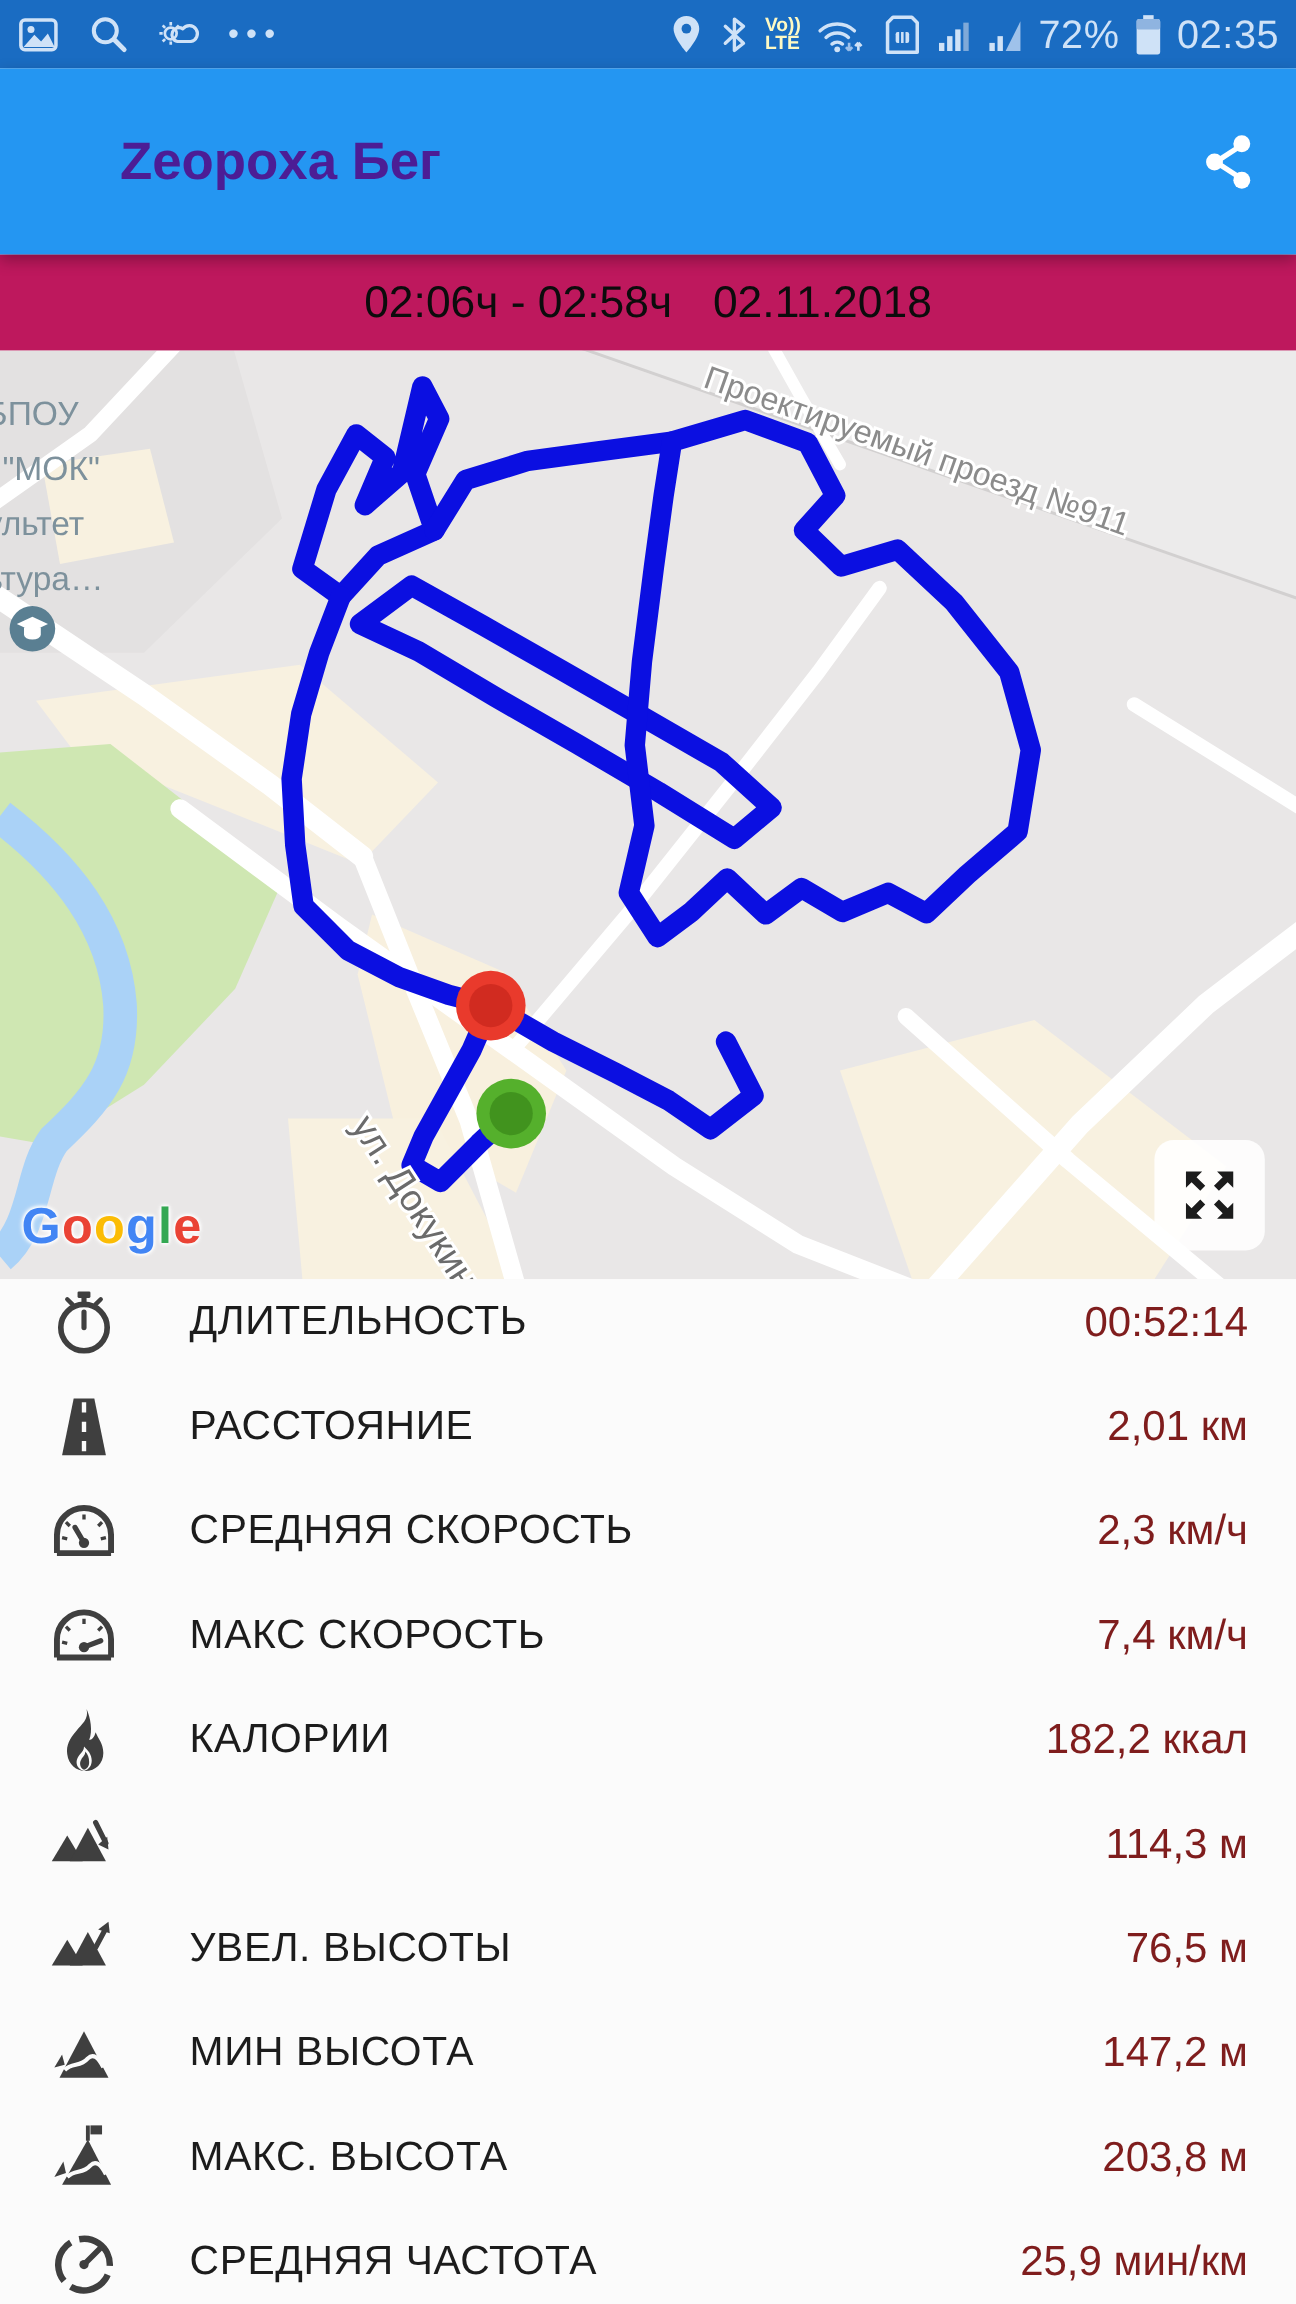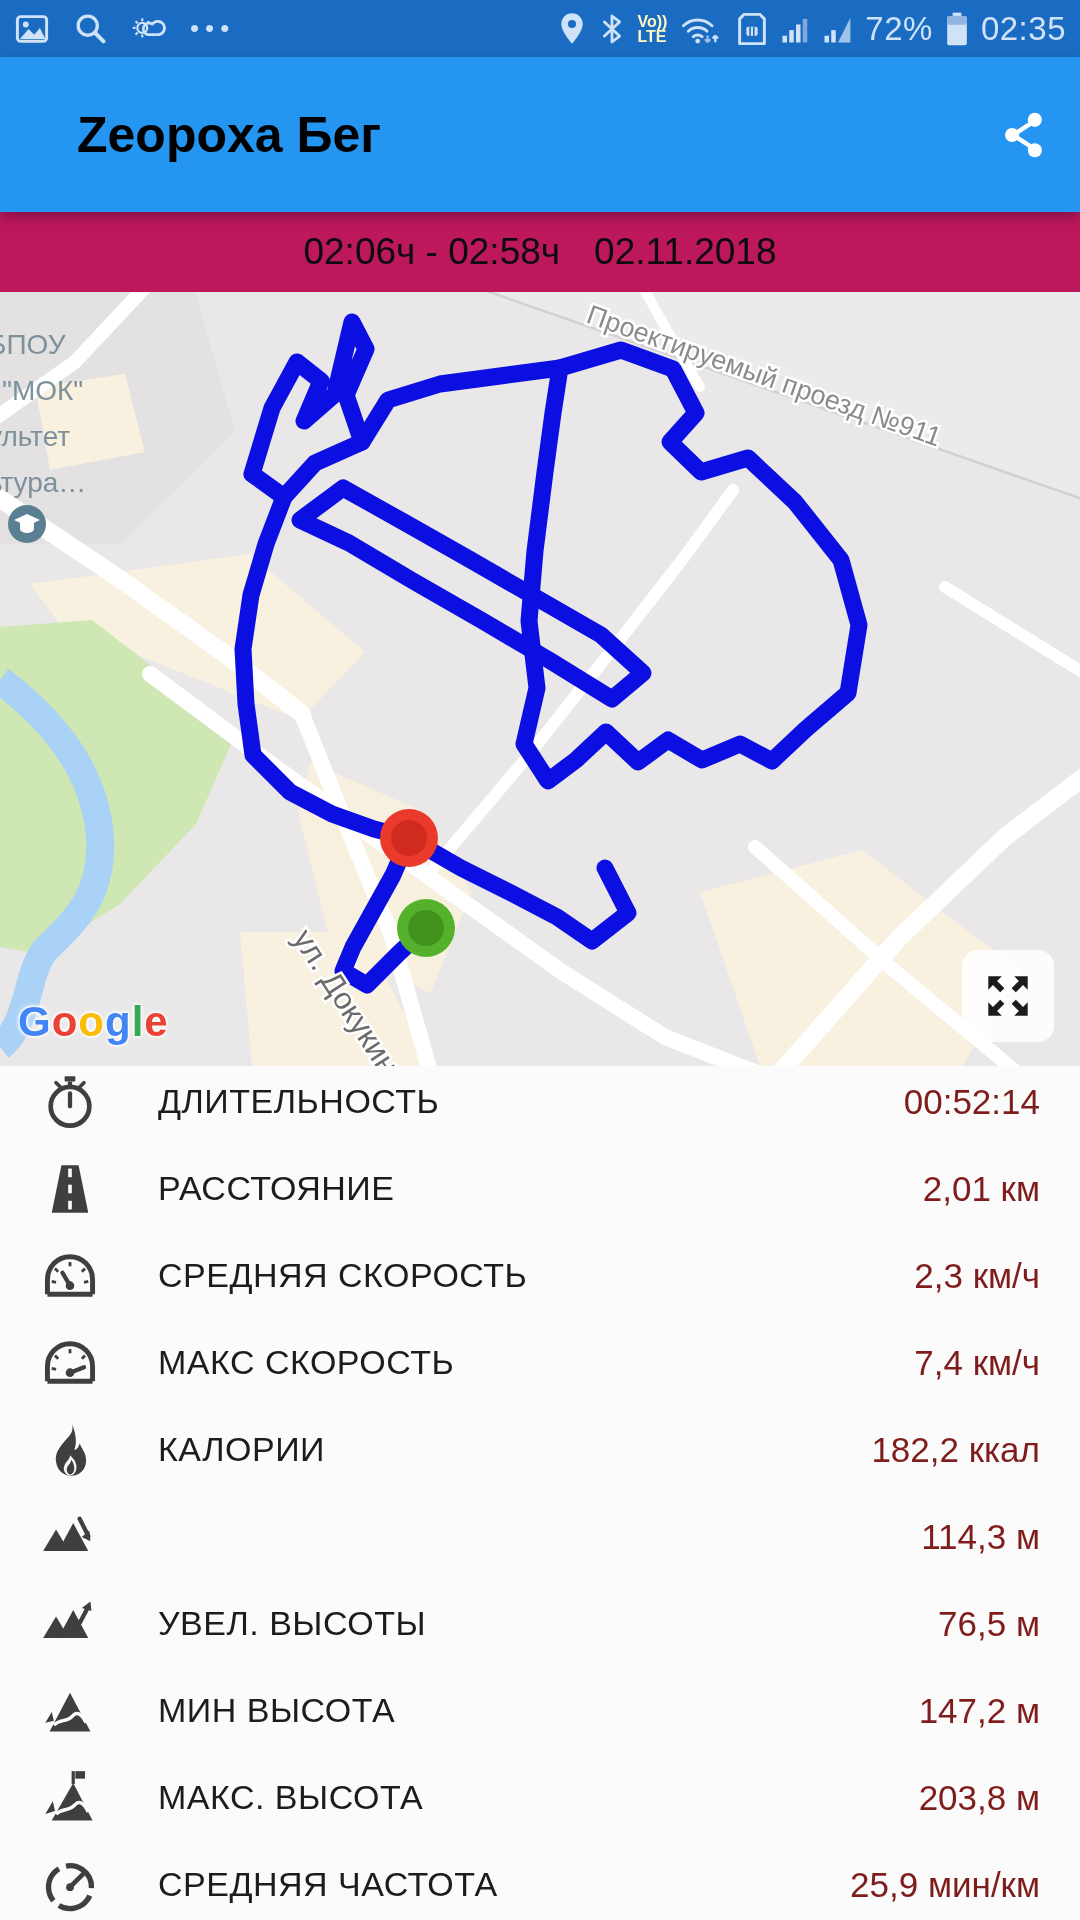--- a/index.html
+++ b/index.html
@@ -14,21 +14,21 @@
   .sb-right { margin-left:auto; display:flex; align-items:center; gap:12px; }
   .sb-ic { display:block; }
   .sb-text { font-size:33px; color:#cfe2f7; letter-spacing:0.5px; }
   .volte { font-size:16px; line-height:15px; font-weight:bold; color:#fef9c3; text-align:left; }
   .dots { font-size:26px; letter-spacing:6px; color:#cfe2f7; }
 
   
   .appbar { position:absolute; left:0; top:57px; width:1080px; height:155px;
             background:#2496f2; box-shadow:0 5px 12px rgba(0,0,0,0.30);
             display:flex; align-items:center; z-index:5; }
-  .appbar-title { color:#000000; font-size:50px; font-weight:bold; margin-left:77px; }
+  .appbar-title { color:#4c1d95; font-size:44px; font-weight:bold; margin-left:100px; }
   .share-btn { position:absolute; right:28px; top:50px; width:56px; height:56px;
                display:flex; align-items:center; justify-content:center; }
 
   
   .datebar { position:absolute; left:0; top:212px; width:1080px; height:80px;
              background:#be185d; display:flex; align-items:center; justify-content:center;
              z-index:4; }
   .datebar span { font-size:37px; color:#0c0c0c; font-weight:500; }
   .datebar .gap { width:34px; }
 

